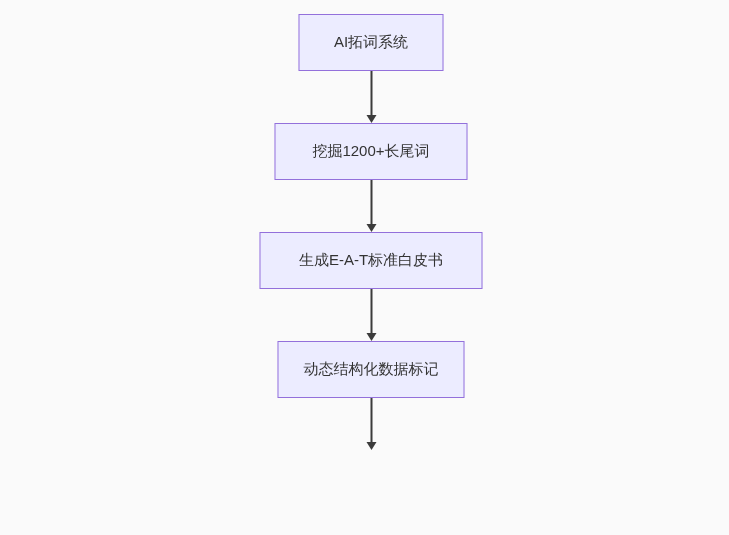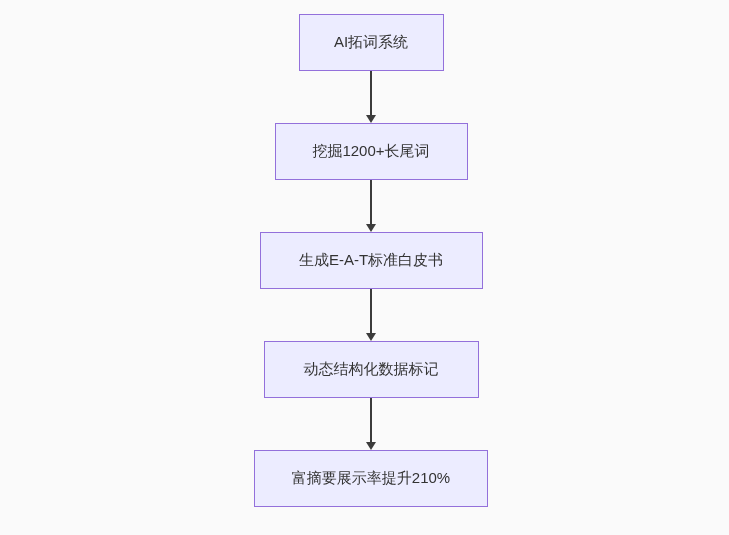--- a/index.html
+++ b/index.html
@@ -31,21 +31,21 @@
     display: flex;
     align-items: center;
     justify-content: center;
     font-size: 15px;
     color: var(--text_color, #333333);
     white-space: nowrap;
   }
   .n1 { width: 145px; }
   .n2 { width: 193px; }
   .n3 { width: 223px; text-align: center; }
-  .n4 { width: 215px; justify-content: center; }
+  .n4 { width: 187px; justify-content: center; }
   .n5 { width: 234px; }
   .edge {
     height: 52px;
     display: flex;
     flex-direction: column;
     align-items: center;
   }
   .edge-line {
     width: 2px;
     flex: 1 1 auto;
@@ -94,18 +94,15 @@
 
     <div class="node n4">
       <span>动态结构化数据标记</span>
     </div>
 
     <div class="edge">
       <div class="edge-line"></div>
       <div class="edge-head"></div>
     </div>
 
-    <div class="node n5">
-      <span>富摘要展示率提升210%</span>
-    </div>
 
   </div>
 </div>
 
 </body></html>

